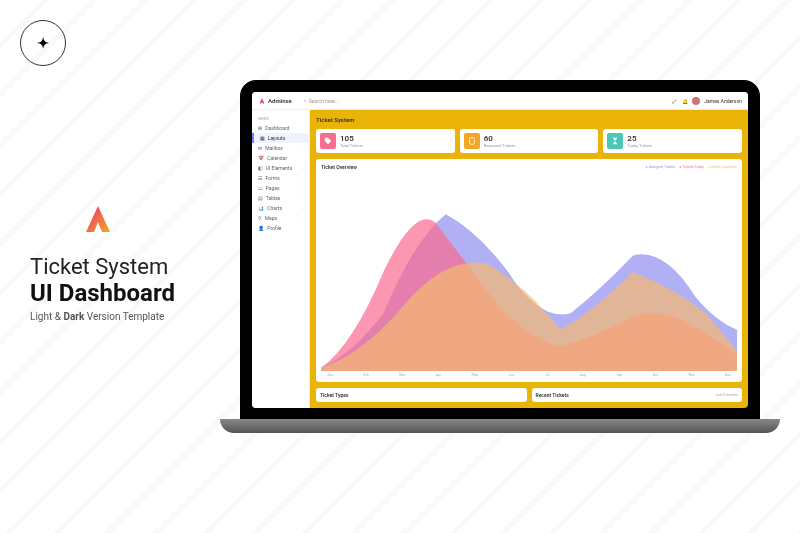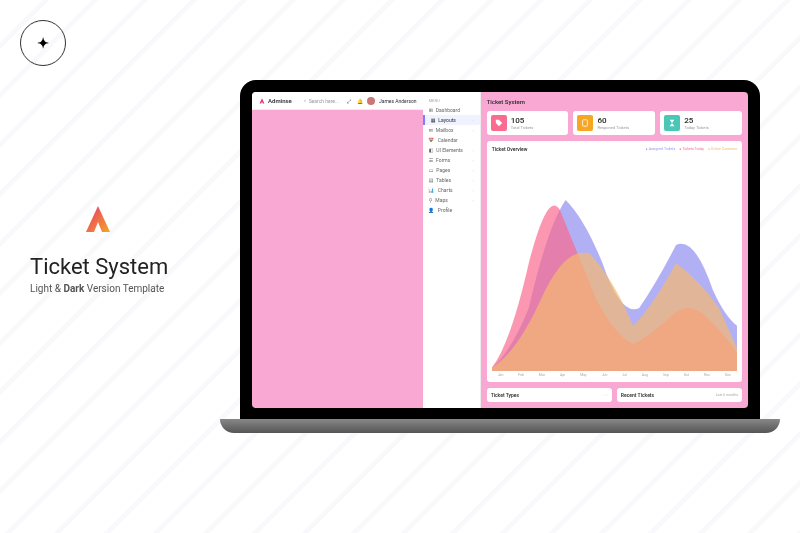--- a/index.html
+++ b/index.html
@@ -6,21 +6,21 @@
 body{width:800px;height:533px;background:#f5f5f7;overflow:hidden;position:relative}
 .bg-stripes{position:absolute;inset:0;background:repeating-linear-gradient(135deg,#fff 0 30px,#f9f9fb 30px 35px)}
 .badge-logo{position:absolute;top:20px;left:20px;width:46px;height:46px;border:1px solid #333;border-radius:50%;display:flex;align-items:center;justify-content:center;font-size:14px;font-weight:bold}
 .promo{position:absolute;left:30px;top:200px}
 .promo .logo{width:40px;height:40px;margin-bottom:10px;margin-left:48px}
 .promo h1{font-size:22px;font-weight:400;color:#222}
 .promo h2{font-size:24px;font-weight:700;color:#111}
 .promo p{font-size:10px;color:#555;margin-top:4px}
 .laptop{position:absolute;right:20px;top:80px;width:560px;height:400px}
 .screen{width:520px;height:340px;background:#000;border-radius:16px 16px 0 0;padding:12px;margin:0 auto}
-.display{width:100%;height:100%;background:#f9a8d4;border-radius:4px;display:flex;flex-direction:row;font-size:5px;overflow:hidden}
+.display{width:100%;height:100%;background:#eab308;border-radius:4px;display:flex;flex-direction:column;font-size:5px;overflow:hidden}
 .base{width:560px;height:14px;background:linear-gradient(#888,#555);border-radius:0 0 30px 30px;margin-top:-1px}
 .topbar{height:18px;background:#fff;display:flex;align-items:center;padding:0 6px;gap:4px;border-bottom:1px solid #eee}
 .brand{display:flex;align-items:center;gap:2px;font-size:6px;font-weight:600;color:#333}
 .search{display:flex;align-items:center;gap:2px;font-size:5px;color:#999;margin-left:8px}
 .spacer{flex:1}
 .topicons{display:flex;align-items:center;gap:4px}
 .avatar{width:8px;height:8px;border-radius:50%;background:#c77}
 .username{font-size:5px;color:#333}
 .content{flex:1;display:flex}
 .sidebar{width:58px;background:#fff;border-right:1px solid #eee;padding:4px 0}
@@ -58,20 +58,21 @@
   <svg class="logo" viewBox="0 0 40 40">
       <path d="M8 32 L20 6 L32 32 L24 32 L20 22 L16 32 Z" fill="url(#g)"></path>
       <defs>
         <linearGradient id="g" x1="0" y1="0" x2="1" y2="1">
           <stop offset="0" stop-color="#e8336e"></stop>
           <stop offset="1" stop-color="#f5a623"></stop>
         </linearGradient>
       </defs>
     </svg>
   <h1>Ticket System</h1>
+  <h2>UI Dashboard</h2>
   <p>Light &amp; <b>Dark</b> Version Template</p>
 </div>
 
 <div class="laptop">
 <div class="screen">
 <div class="display">
 
 <div class="topbar">
   <div class="brand">
     <svg width="8" height="8" viewBox="0 0 40 40">

